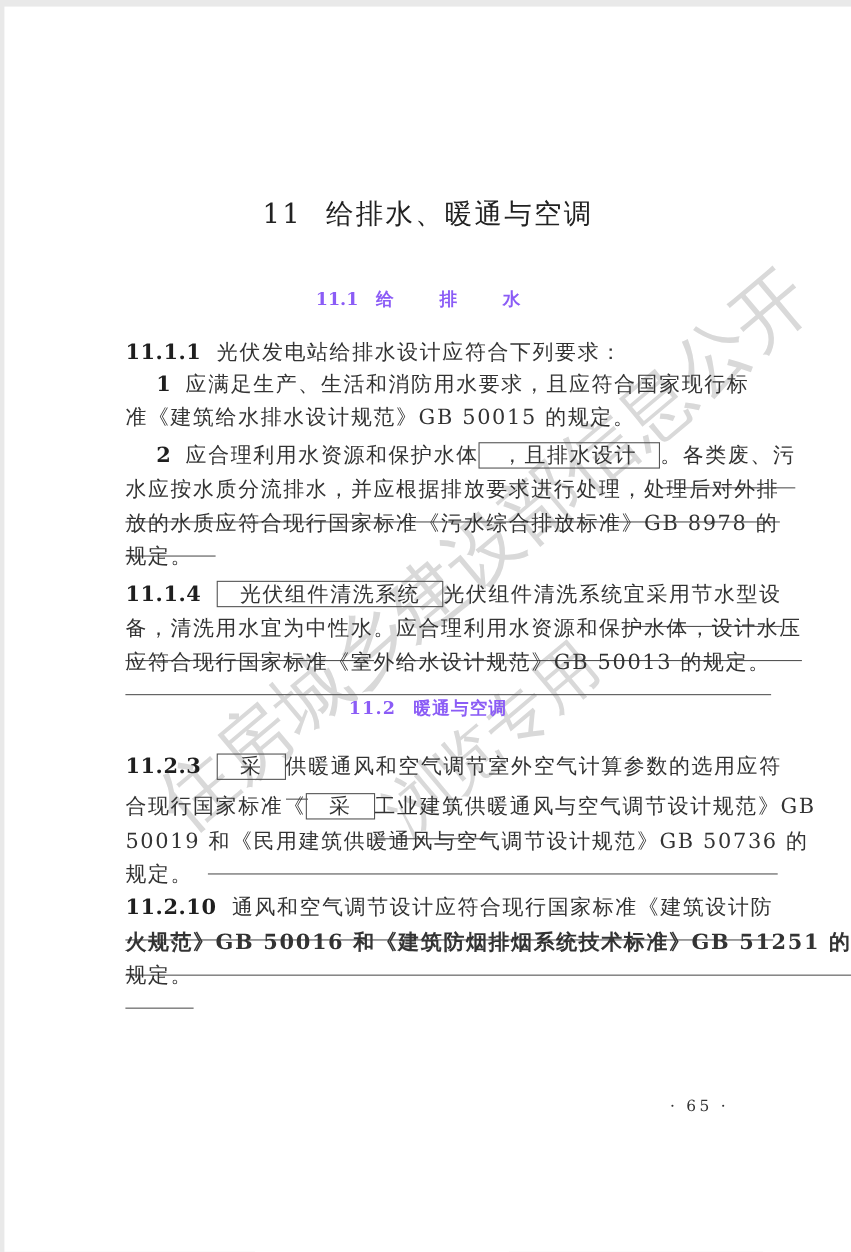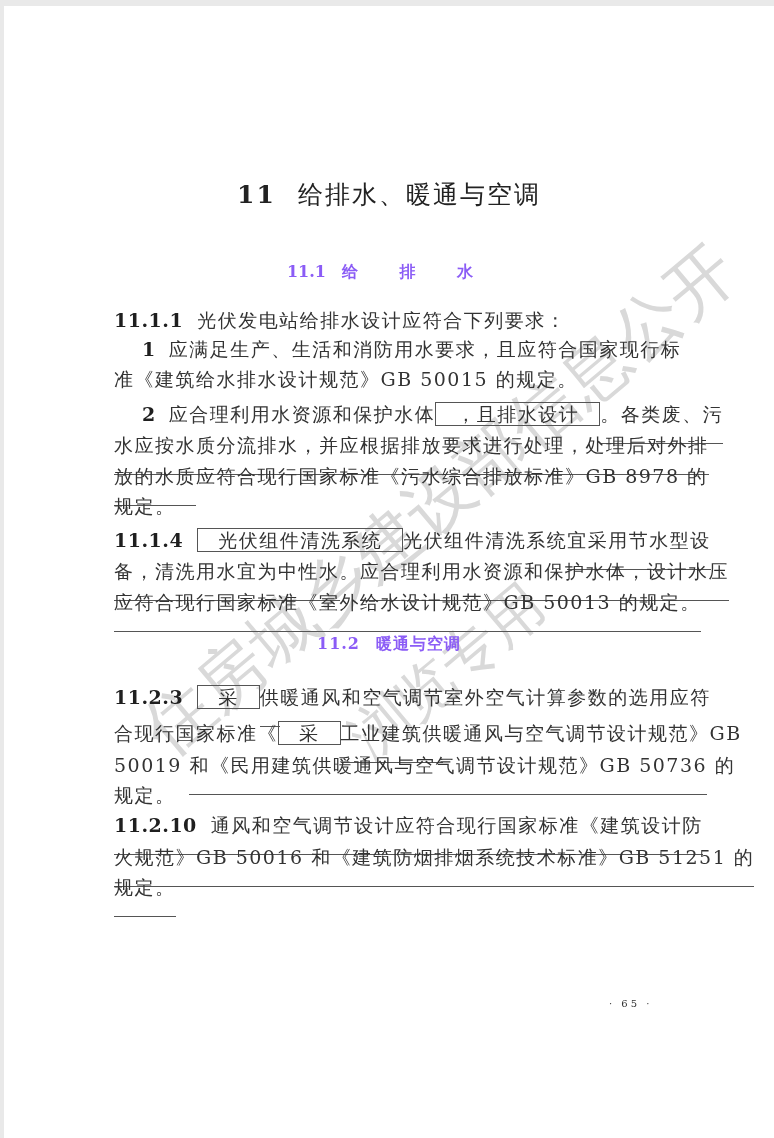--- a/index.html
+++ b/index.html
@@ -54,21 +54,21 @@
       position: absolute;
       left: 0;
       width: 770px;
       top: 172px;
       text-align: center;
       font-size: 25px;
       letter-spacing: 2px;
       color: #222;
     }
     .chapter-title .num {
-      font-weight: bold;
+      font-weight: normal;
       margin-right: 22px;
     }
     .section-title {
       position: absolute;
       left: 0;
       width: 770px;
       text-align: center;
       font-size: 16px;
       font-weight: bold;
       color: #8b5cf6;
@@ -109,21 +109,21 @@
       padding-bottom: 18px;
     }
     .boxed {
       border: 1px solid #555;
       padding: 0 20px;
     }
     .page-number {
       position: absolute;
       left: 605px;
       top: 992px;
-      font-size: 10px;
+      font-size: 14px;
       color: #333;
       letter-spacing: 3px;
     }
   </style>
 </head>
 <body>
 
 <div class="page">
 
   <div class="watermark wm1">住房城乡建设部信息公开</div>
@@ -180,21 +180,21 @@
       <span>合现行国家标准《</span><span class="boxed">采</span><span class="u">工业建筑供</span><span>暖通风与空气调节设计规范》GB</span>
     </div>
     <div class="line" style="top:748px;">
       <span>50019 </span><span class="u">和《民用建筑供暖通风与空气调节设计规范》GB 50736</span><span> 的</span>
     </div>
     <div class="line" style="top:778px;">规定。</div>
 
     <div class="line" style="top:808px;">
       <span class="u"><span class="clause-num">11.2.10</span><span>通风和空气调节设计应符合现行国家标准《建筑设计防</span></span>
     </div>
-    <div class="line" style="top:840px;">
+    <div class="line" style="top:840px;font-weight:bold;">
       <span class="u">火规范》GB 50016 和《建筑防烟排烟系统技术标准》GB 51251 的</span>
     </div>
     <div class="line" style="top:870px;">
       <span class="u">规定。</span>
     </div>
 
     <div class="page-number">· 65 ·</div>
   </div>
 </div>
 

